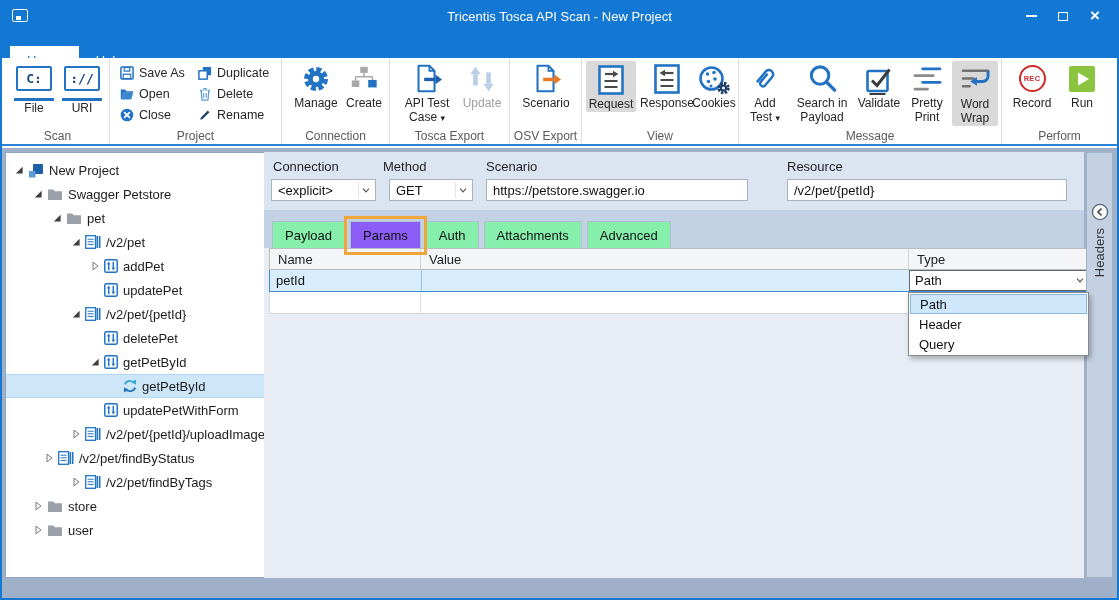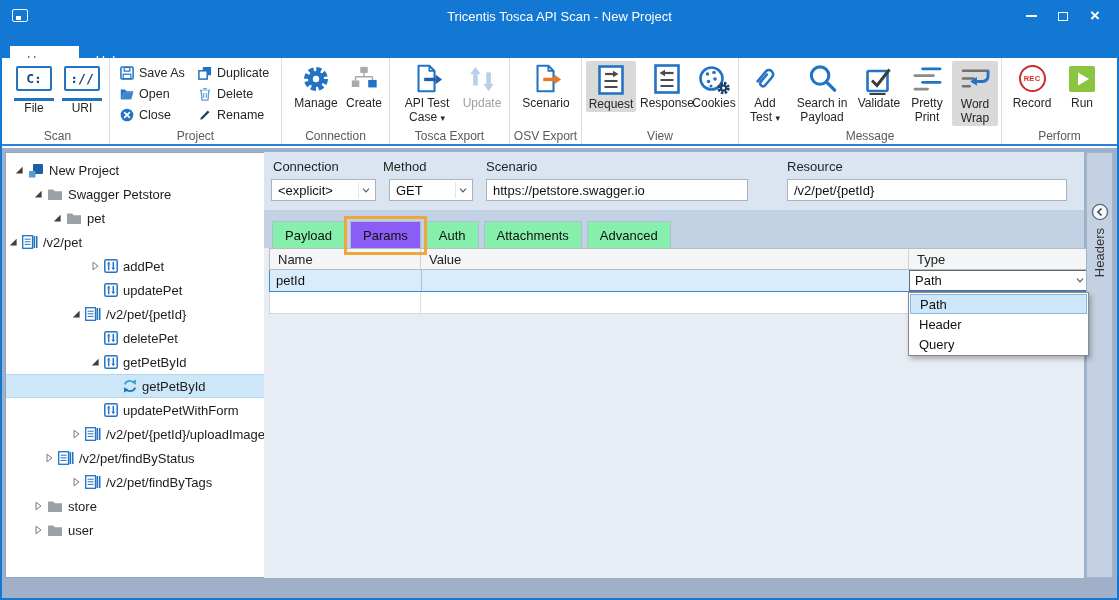--- a/index.html
+++ b/index.html
@@ -507,21 +507,21 @@
               <use href="#i-exp"></use>
             </svg>
           </span>
         <span class="ticon">
             <svg width="16" height="14">
               <use href="#i-folder"></use>
             </svg>
           </span>
         <span>pet</span>
       </div>
-      <div class="trow" style="">
+      <div class="trow" style="padding-left:63px">
         <span class="tw">
             <svg width="10" height="10">
               <use href="#i-exp"></use>
             </svg>
           </span>
         <span class="ticon">
             <svg width="16" height="14">
               <use href="#i-res"></use>
             </svg>
           </span>

